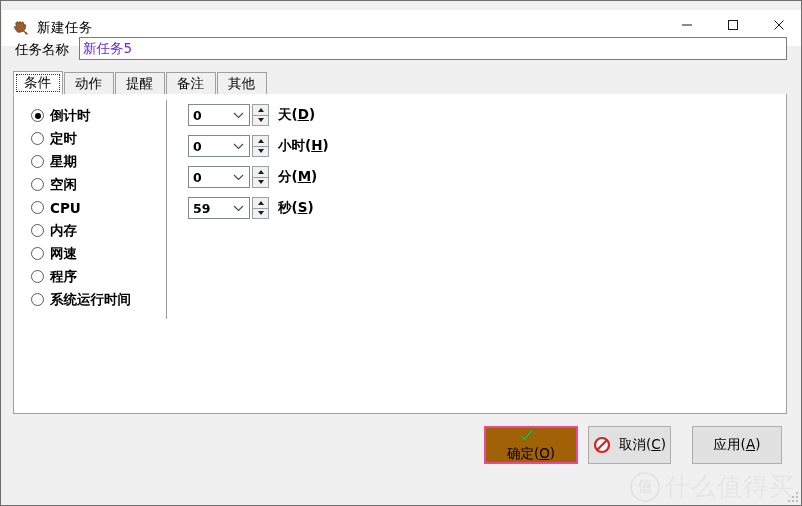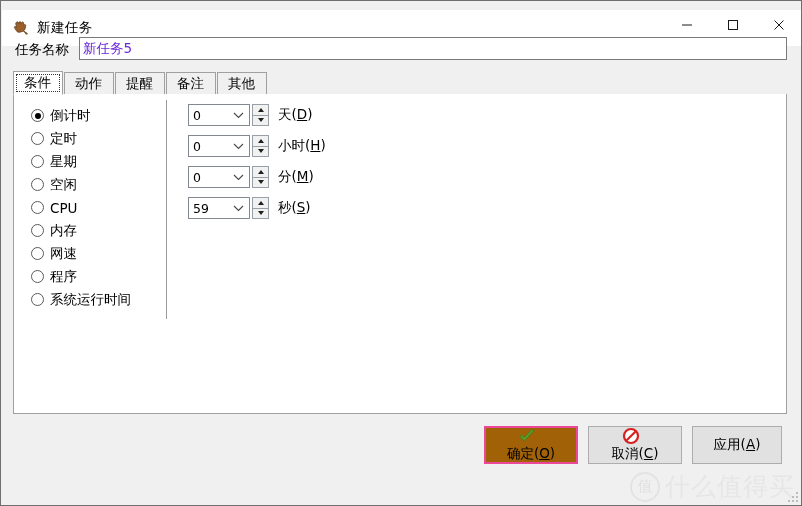--- a/index.html
+++ b/index.html
@@ -128,20 +128,21 @@
 
   
   .panel {
     position: absolute;
     left: 12px; top: 93px;
     width: 774px; height: 320px;
     box-sizing: border-box;
     background: #ffffff;
     border: 1px solid #a0a0a0;
     border-top: none;
+    font-weight: bold;
   }
   .vsep {
     position: absolute;
     left: 152px; top: 6px;
     width: 1px; height: 219px;
     background: #9a9a9a;
   }
 
   
   .radiolist {
@@ -271,21 +272,21 @@
   .btn .label .mn { text-decoration: underline; }
   .btn-icon {
     width: 18px; height: 18px;
     margin-right: 8px;
     flex: none;
     display: flex;
     align-items: center;
     justify-content: center;
   }
   #btn-ok   { left: 483px; width: 94px; }
-  #btn-cancel { left: 587px; width: 94px; flex-direction: column; }
+  #btn-cancel { left: 587px; width: 83px; }
   #btn-apply  { left: 691px; width: 90px; }
 
   
   .watermark {
     position: absolute;
     right: 6px; bottom: 2px;
     display: flex;
     align-items: center;
     opacity: 1;
     pointer-events: none;

